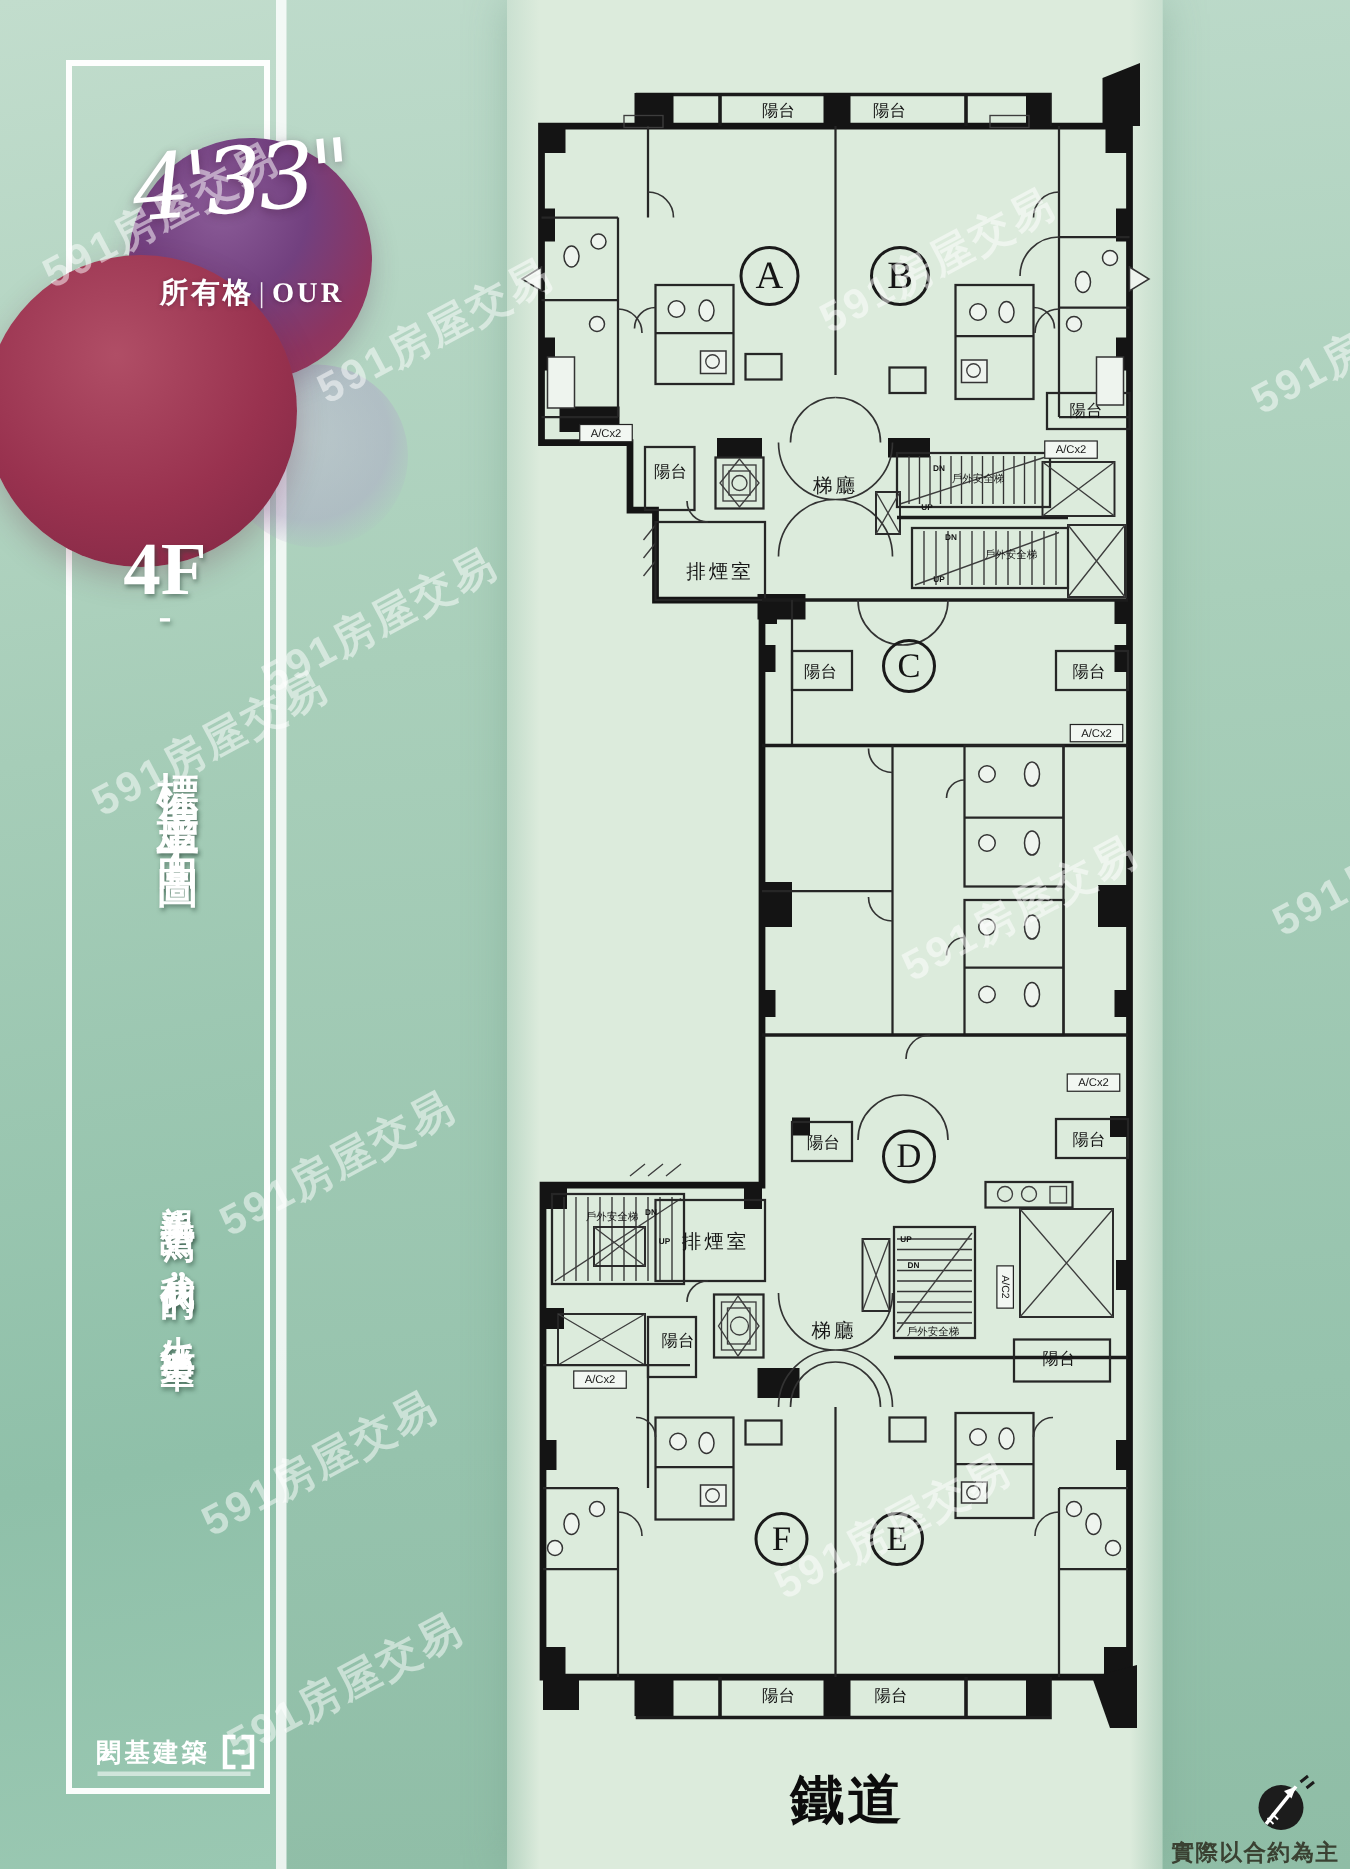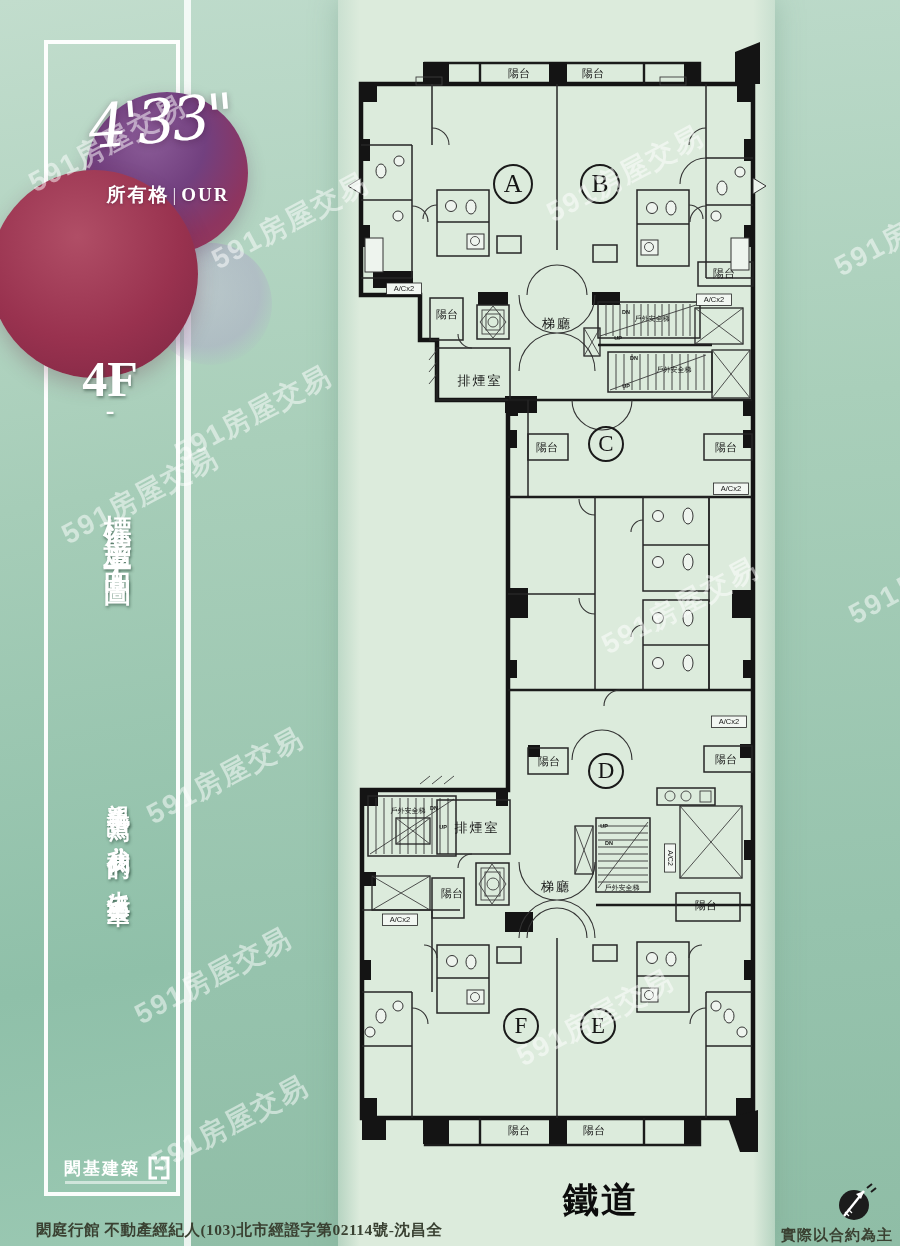--- a/index.html
+++ b/index.html
@@ -36,21 +36,21 @@
   .vtext{position:absolute;writing-mode:vertical-rl;text-orientation:upright;color:#fff;
      font-family:"Liberation Serif",serif;font-weight:bold;
      text-shadow:1px 2px 3px rgba(40,70,55,.5);}
   #plan-title{left:98px;top:492px;font-size:28px;letter-spacing:13px;}
   #slogan{left:103px;top:786px;font-size:23px;letter-spacing:4px;}
   .builder{position:absolute;left:64px;top:1155px;color:#fff;display:flex;align-items:center;gap:6px;}
   .builder-name{font-size:17px;font-weight:bold;letter-spacing:2px;font-family:"Liberation Sans",sans-serif;}
   .builder-sub{position:absolute;left:65px;top:1181px;width:102px;height:3px;background:rgba(255,255,255,.55);}
   .road-top{position:absolute;left:428px;top:14px;font-size:38px;font-weight:900;color:#0c0c0c;letter-spacing:2px;}
   .landmark{position:absolute;left:200px;top:382px;font-size:37px;font-weight:900;color:#0c0c0c;line-height:1.08;letter-spacing:1px;}
-  .road-bottom{position:absolute;left:527px;top:1176px;font-size:36px;font-weight:900;color:#0c0c0c;letter-spacing:2px;margin-left:36px;}
+  .road-bottom{position:absolute;left:527px;top:1176px;font-size:36px;font-weight:900;color:#0c0c0c;letter-spacing:2px;}
   .footer-left{position:absolute;left:36px;top:1220px;font-size:15.5px;font-weight:bold;color:#3a4132;
      font-family:"Liberation Serif",serif;letter-spacing:.5px;}
   .footer-right{position:absolute;right:7px;top:1226px;font-size:15px;font-weight:bold;color:#3a4132;
      font-family:Liberation Sans, sans-serif;letter-spacing:1px;}
   .compass{position:absolute;left:833px;top:1182px;}
   #plan-svg{position:absolute;left:0;top:0;}
   .wm{position:absolute;transform:rotate(-28deg);transform-origin:left top;color:rgba(255,255,255,.5);
      font-size:28px;font-weight:bold;letter-spacing:2px;white-space:nowrap;pointer-events:none;}
   
   .ow{stroke:#141414;stroke-width:4.5;fill:none;}
@@ -460,21 +460,20 @@
       <div class="wm" style="left: 168px; top: 438px;">591房屋交易</div>
       <div class="wm" style="left: 55px; top: 520px;">591房屋交易</div>
       <div class="wm" style="left: 140px; top: 800px;">591房屋交易</div>
       <div class="wm" style="left: 595px; top: 630px;">591房屋交易</div>
       <div class="wm" style="left: 842px; top: 600px;">591房屋交易</div>
       <div class="wm" style="left: 128px; top: 1000px;">591房屋交易</div>
       <div class="wm" style="left: 510px; top: 1042px;">591房屋交易</div>
       <div class="wm" style="left: 145px; top: 1148px;">591房屋交易</div>
     </div>
 
-  <div class="footer-left">閎庭行館  不動產經紀人(103)北市經證字第02114號-沈昌全</div>
   <div class="footer-right">實際以合約為主</div>
   <svg class="compass" width="46" height="44" viewBox="0 0 46 44">
     <circle cx="21" cy="23" r="15" fill="#1c1c1c"></circle>
     <path d="M11 34 L31 9" stroke="#fff" stroke-width="2.4"></path>
     <polygon points="31,9 23,12 28,17" fill="#fff"></polygon>
     <path d="M12 30 l4 4 M15 27 l4 4" stroke="#fff" stroke-width="1.2"></path>
     <path d="M34 6 l5 -4 M38 10 l5 -4" stroke="#1c1c1c" stroke-width="2"></path>
   </svg>
 </div>
 

